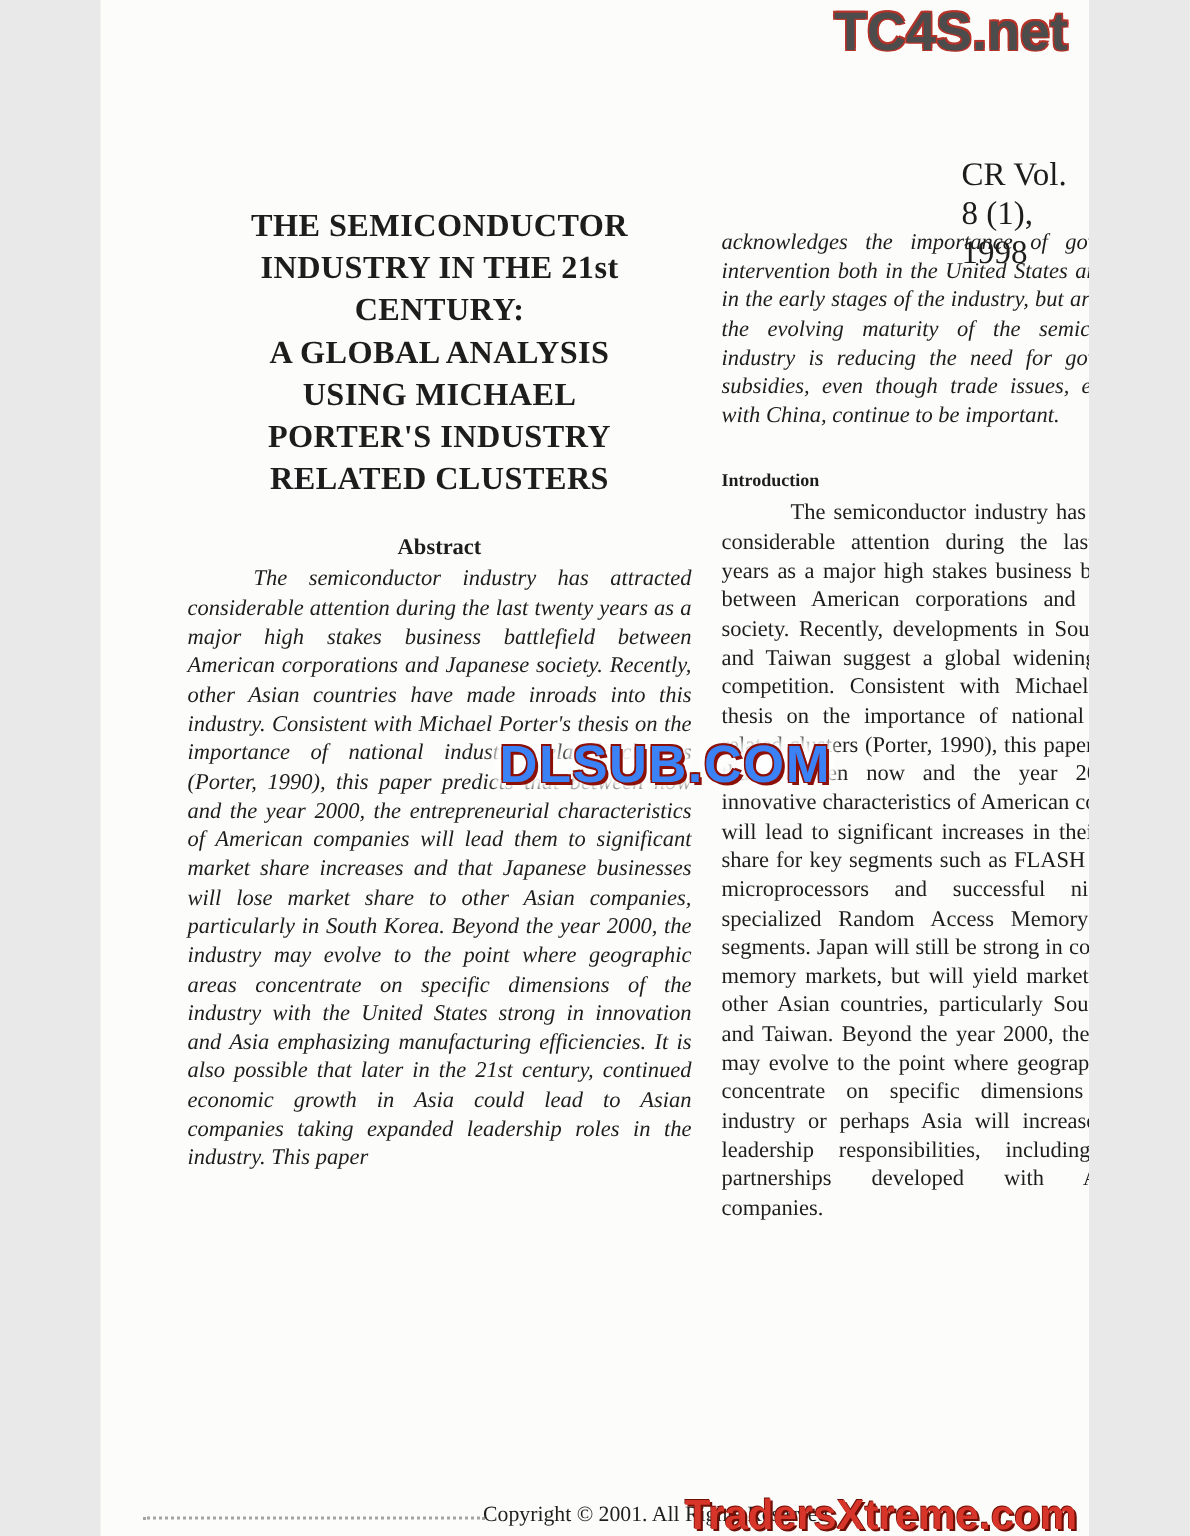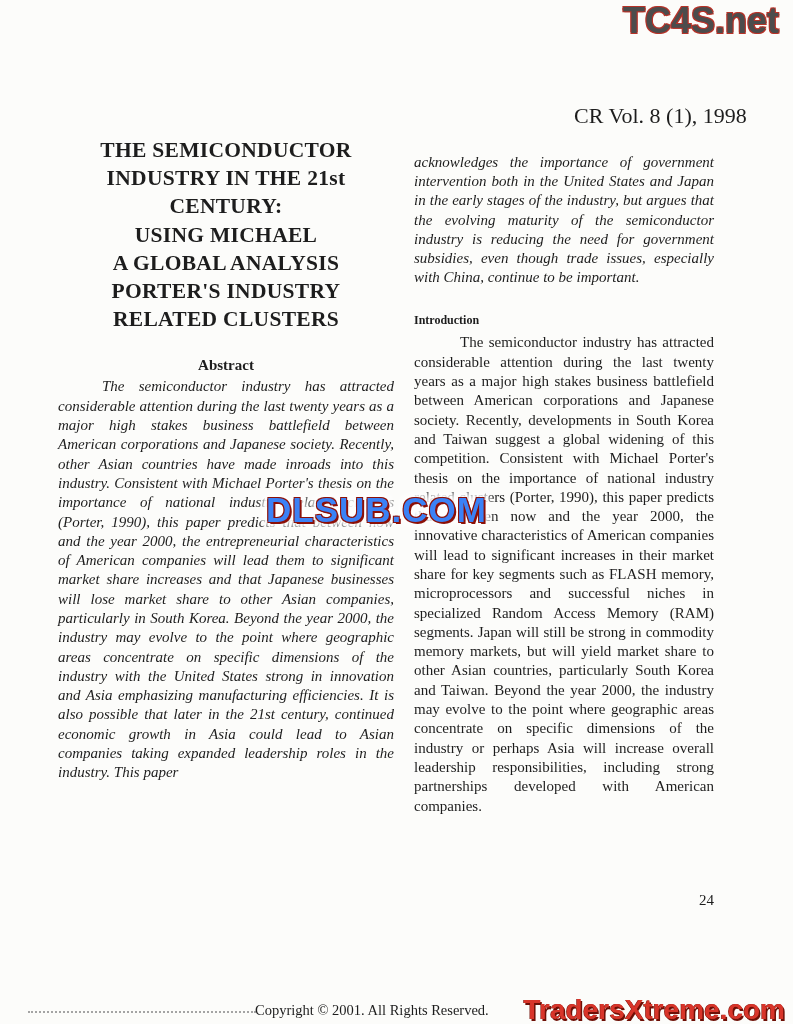--- a/index.html
+++ b/index.html
@@ -1,16 +1,16 @@
 <!DOCTYPE html>
 <html><head>
 <meta charset="utf-8">
 <style>
   html,body{margin:0;padding:0;background:#e9e9e9;}
-  .page{position:relative;width:793px;height:1024px;margin:0 auto;background:#fcfcfa;
+  .page{position:relative;width:659px;height:1024px;margin:0 auto;background:#fcfcfa;
         font-family:"Liberation Serif",serif;color:#1d1d1d;overflow:hidden;}
 
   
   .tc4s{position:absolute;top:0px;right:14px;font-family:"Liberation Sans",sans-serif;
         font-weight:bold;font-size:36px;color:#4c4c4c;
         text-shadow:-1px -1px 0 #b73228,1px -1px 0 #b73228,-1px 1px 0 #b73228,1px 1px 0 #b73228;}
 
   .journal-ref{position:absolute;top:103px;left:574px;font-size:22px;}
 
   
@@ -52,22 +52,22 @@
 
   <div class="tc4s">TC4S.net</div>
 
   <div class="journal-ref">CR Vol. 8 (1), 1998</div>
 
   <div class="col-left">
     <div class="title">
       <div>THE SEMICONDUCTOR</div>
       <div>INDUSTRY IN THE 21st</div>
       <div>CENTURY:</div>
+      <div>A GLOBAL ANALYSIS</div>
       <div>USING MICHAEL</div>
-      <div>A GLOBAL ANALYSIS</div>
       <div>PORTER'S INDUSTRY</div>
       <div>RELATED CLUSTERS</div>
     </div>
     <div class="abstract-heading">Abstract</div>
     <p class="abstract-text">The semiconductor industry has attracted considerable attention during the last twenty years as a major high stakes business battlefield between American corporations and Japanese society. Recently, other Asian countries have made inroads into this industry. Consistent with Michael Porter's thesis on the importance of national industry related clusters (Porter, 1990), this paper predicts that between now and the year 2000, the entrepreneurial characteristics of American companies will lead them to significant market share increases and that Japanese businesses will lose market share to other Asian companies, particularly in South Korea.  Beyond the year 2000, the industry may evolve to the point where geographic areas concentrate on specific dimensions of the industry with the United States strong in innovation and Asia emphasizing manufacturing efficiencies.  It is also possible that later in the 21st century, continued economic growth in Asia could lead to Asian companies taking expanded leadership roles in the industry.  This paper</p>
   </div>
 
   <div class="col-right">
     <p class="cont-text">acknowledges the importance of government intervention both in the United States and Japan in the early stages of the industry, but argues that the evolving maturity of the semiconductor industry is reducing the need for government subsidies, even though trade issues, especially with China, continue to be important.</p>
     <div class="intro-heading">Introduction</div>

